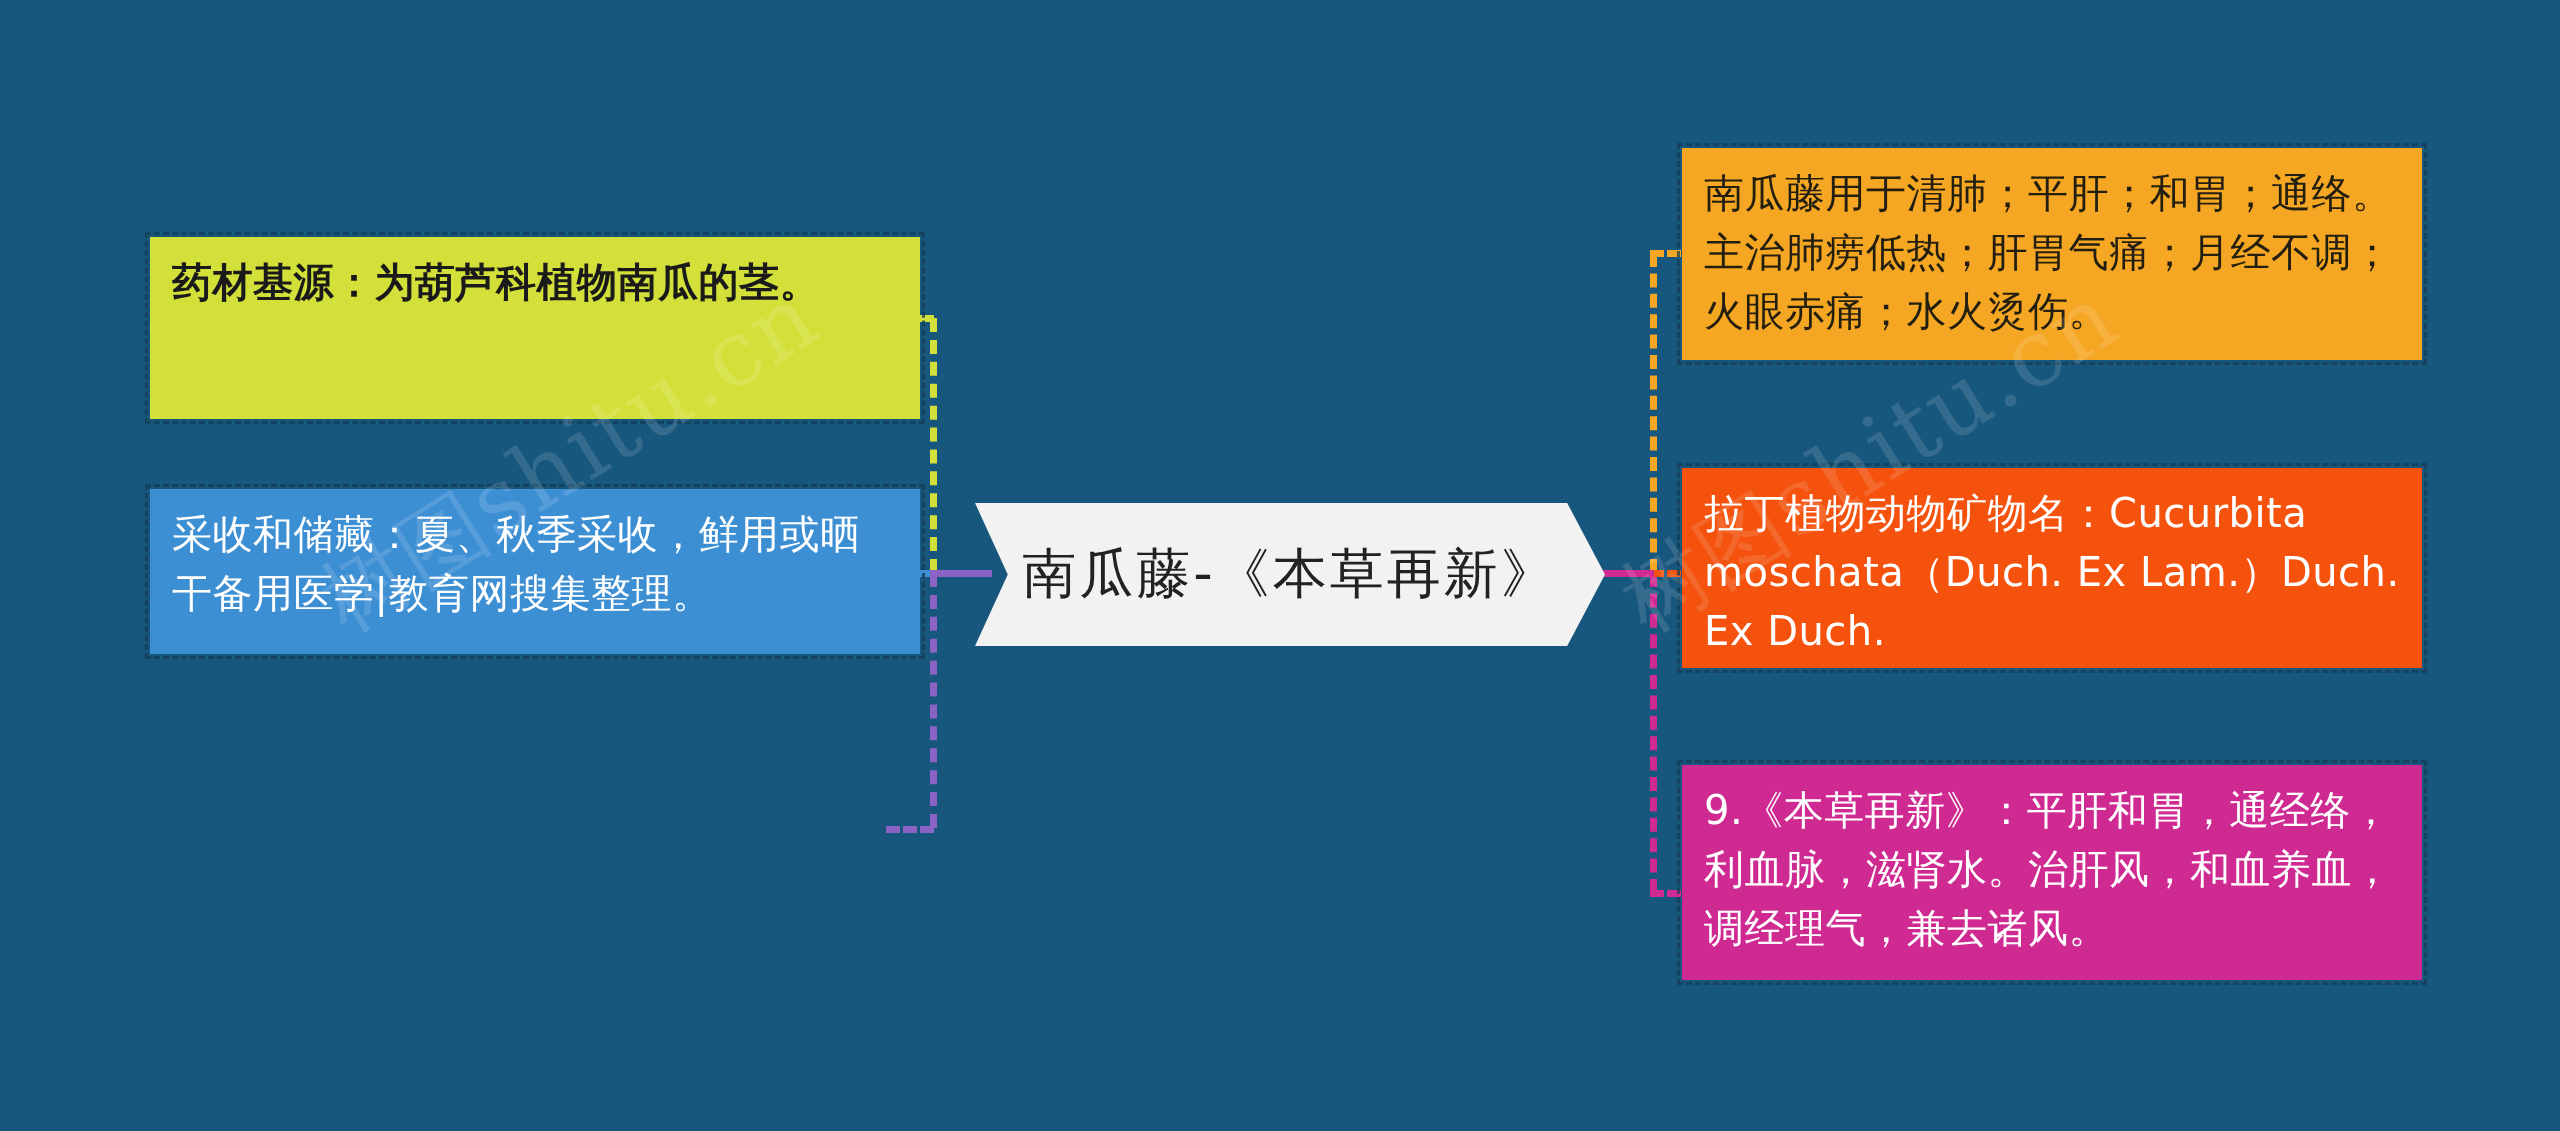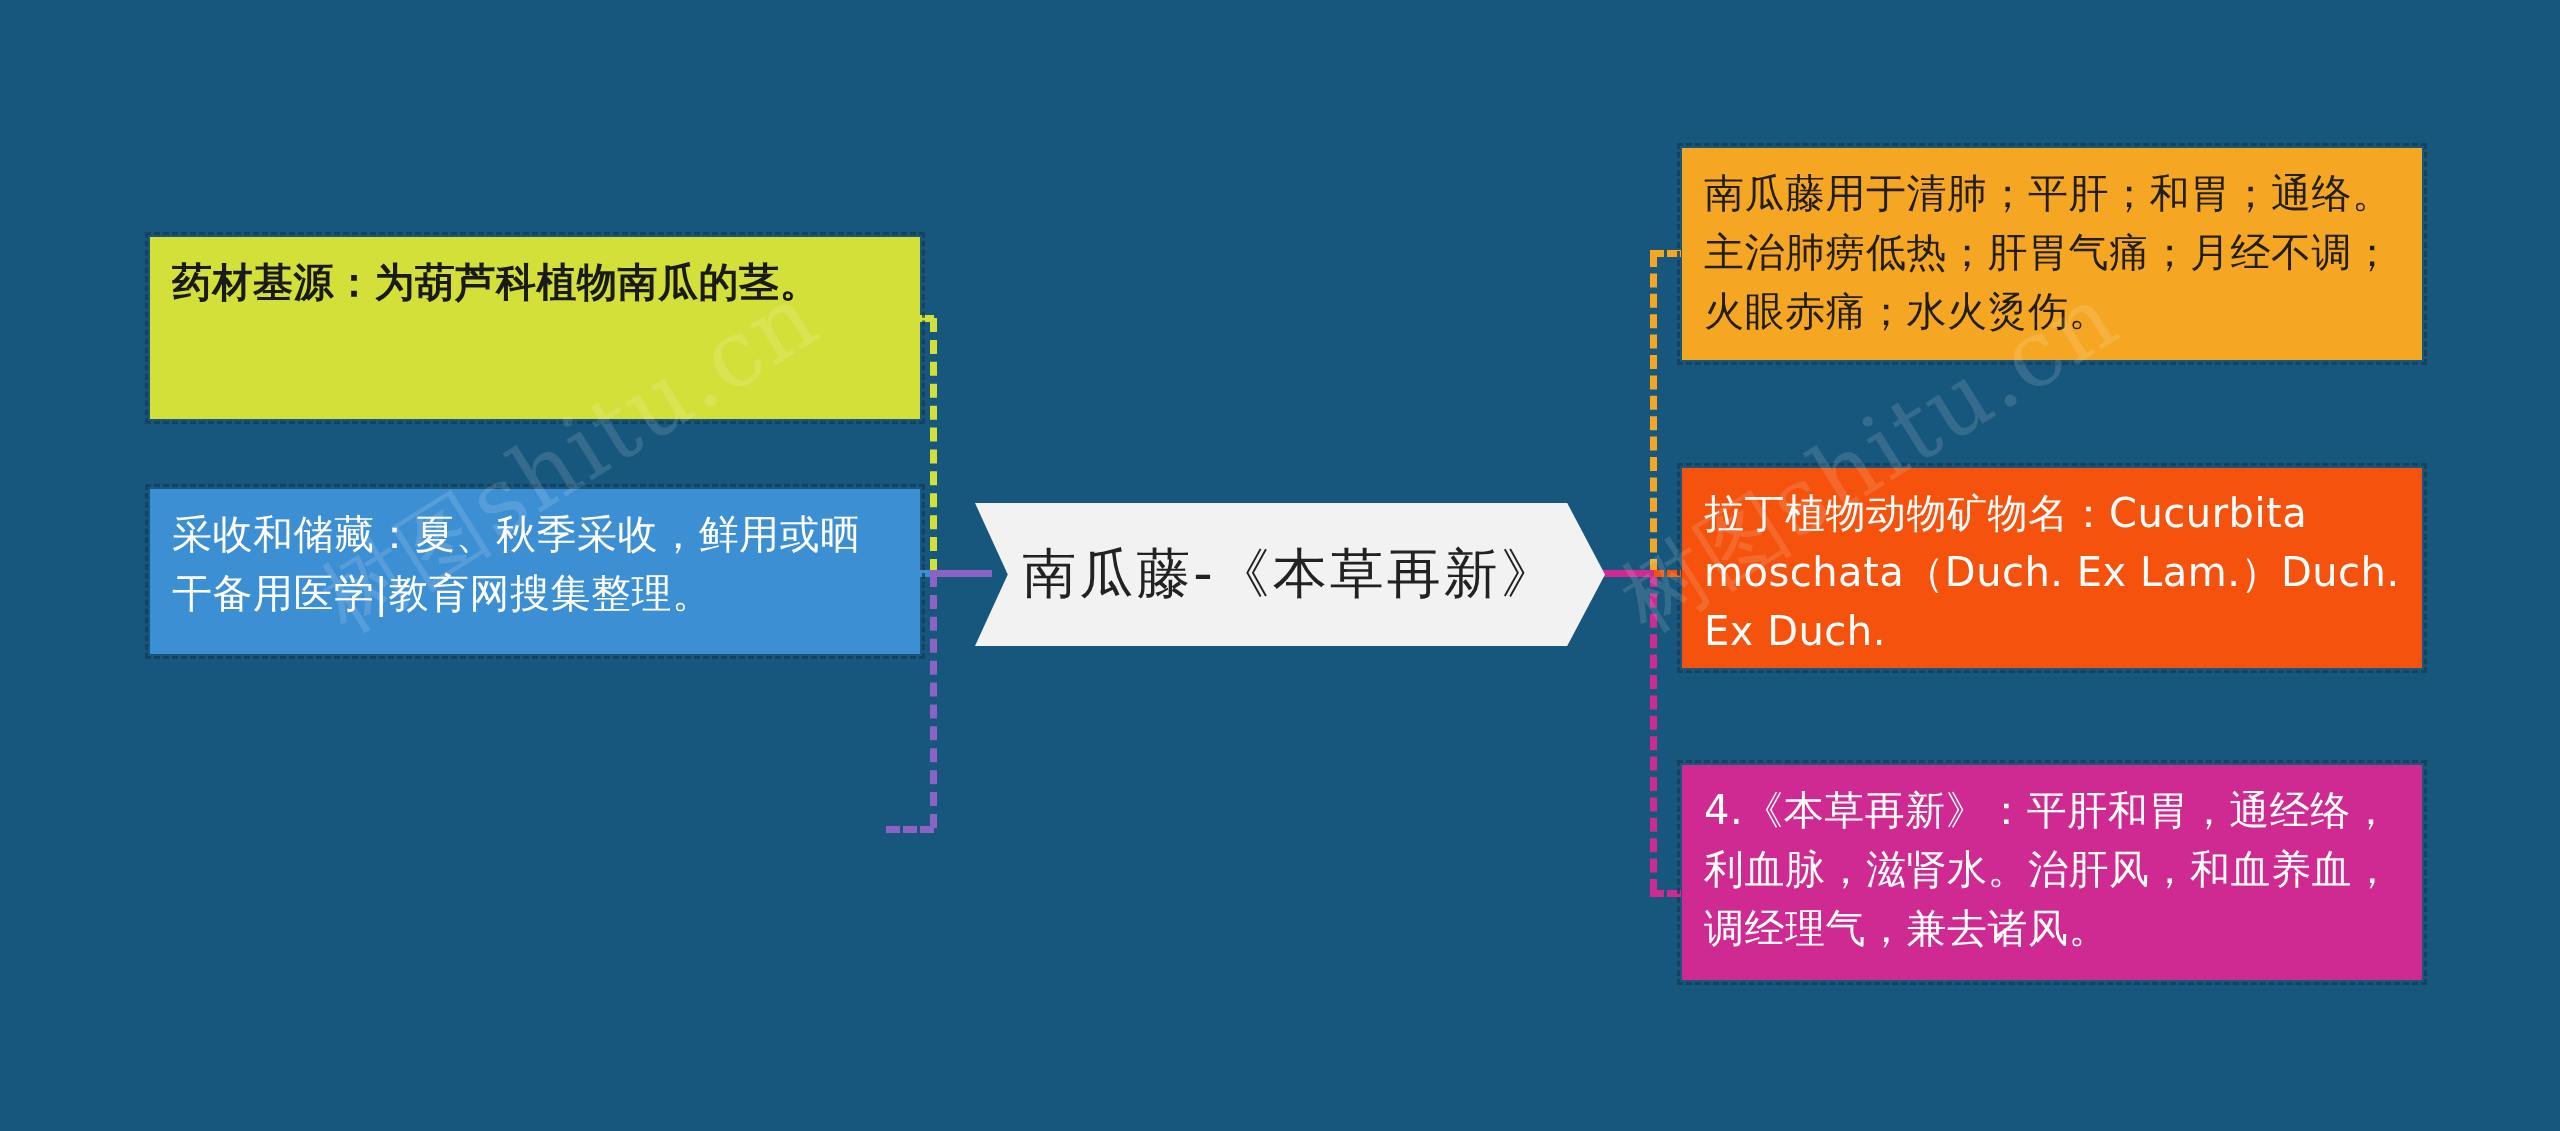--- a/index.html
+++ b/index.html
@@ -166,16 +166,16 @@
 
   <div class="topic t-orange stitch" style="left:1682px; top:148px; width:740px; height:212px;">
     <span class="txt">南瓜藤用于清肺；平肝；和胃；通络。主治肺痨低热；肝胃气痛；月经不调；火眼赤痛；水火烫伤。</span>
   </div>
 
   <div class="topic t-red stitch" style="left:1682px; top:468px; width:740px; height:200px;">
     <span class="txt">拉丁植物动物矿物名：Cucurbita moschata（Duch. Ex Lam.）Duch. Ex Duch.</span>
   </div>
 
   <div class="topic t-magenta stitch" style="left:1682px; top:765px; width:740px; height:215px;">
-    <span class="txt">4.《本草再新》：平肝和胃，通经络，利血脉，滋肾水。治肝风，和血养血，调经理气，兼去诸风。</span>
+    <span class="txt">9.《本草再新》：平肝和胃，通经络，利血脉，滋肾水。治肝风，和血养血，调经理气，兼去诸风。</span>
   </div>
 
 </div>
 
 </body></html>

